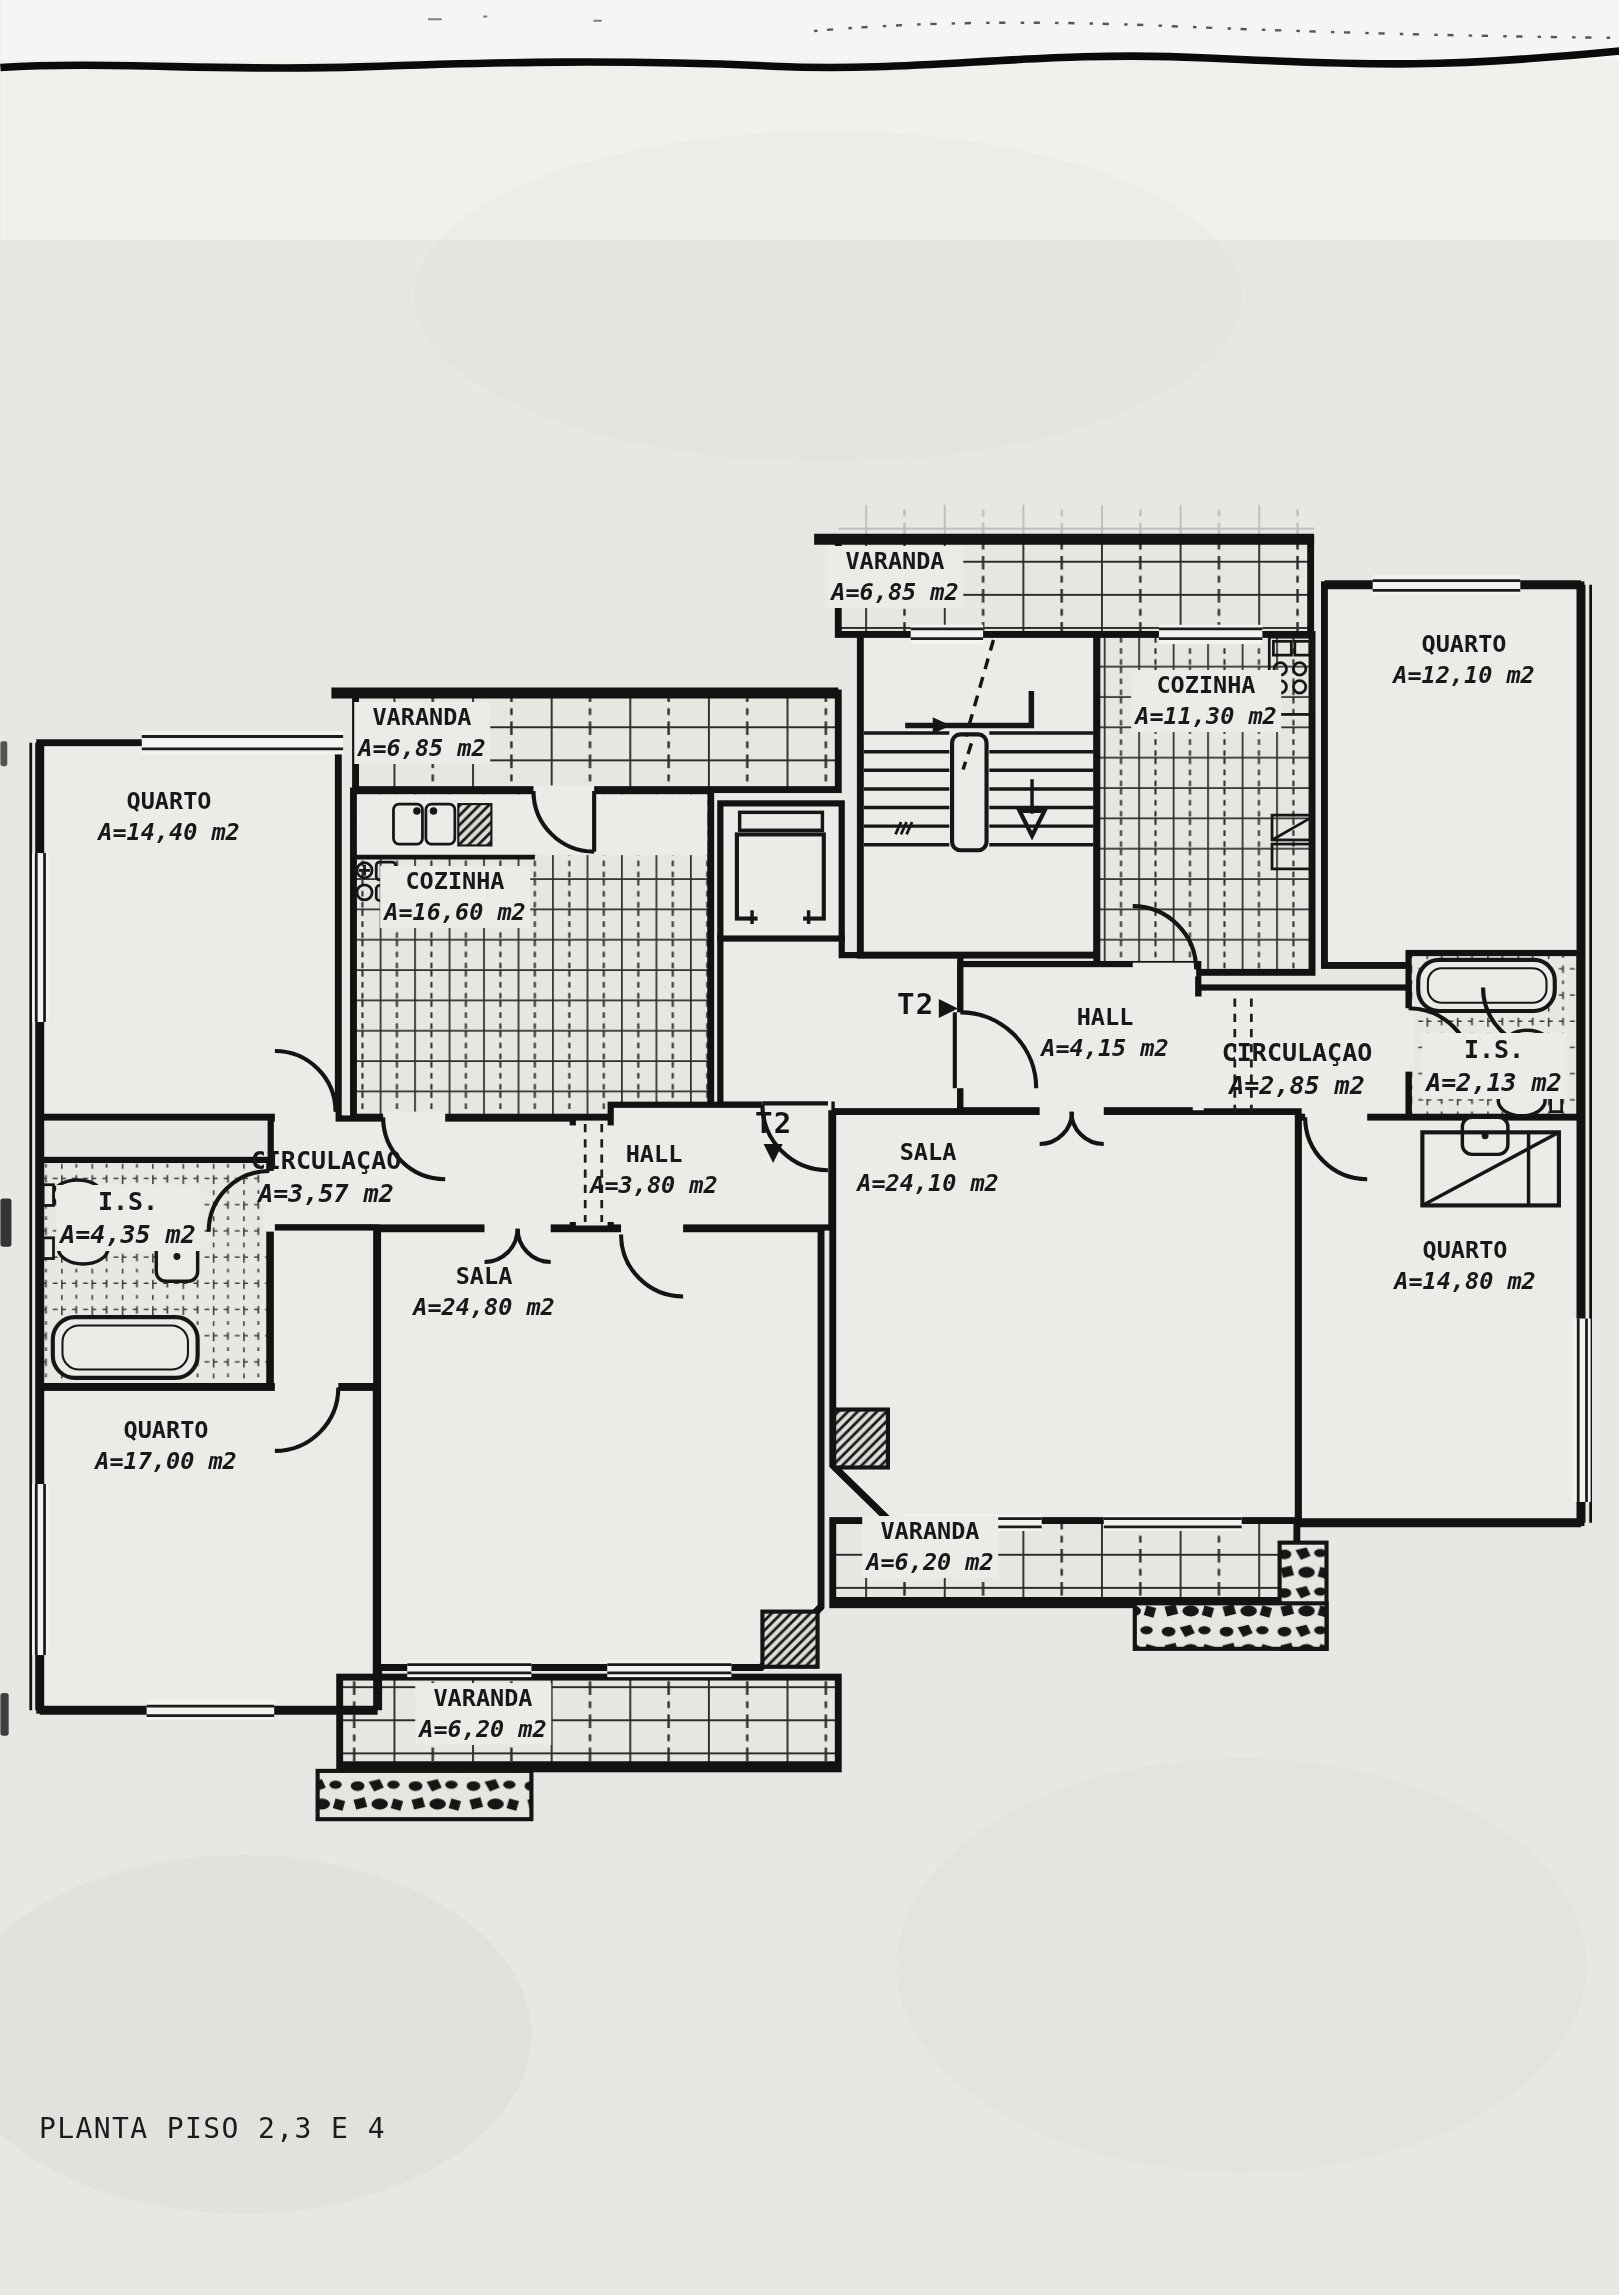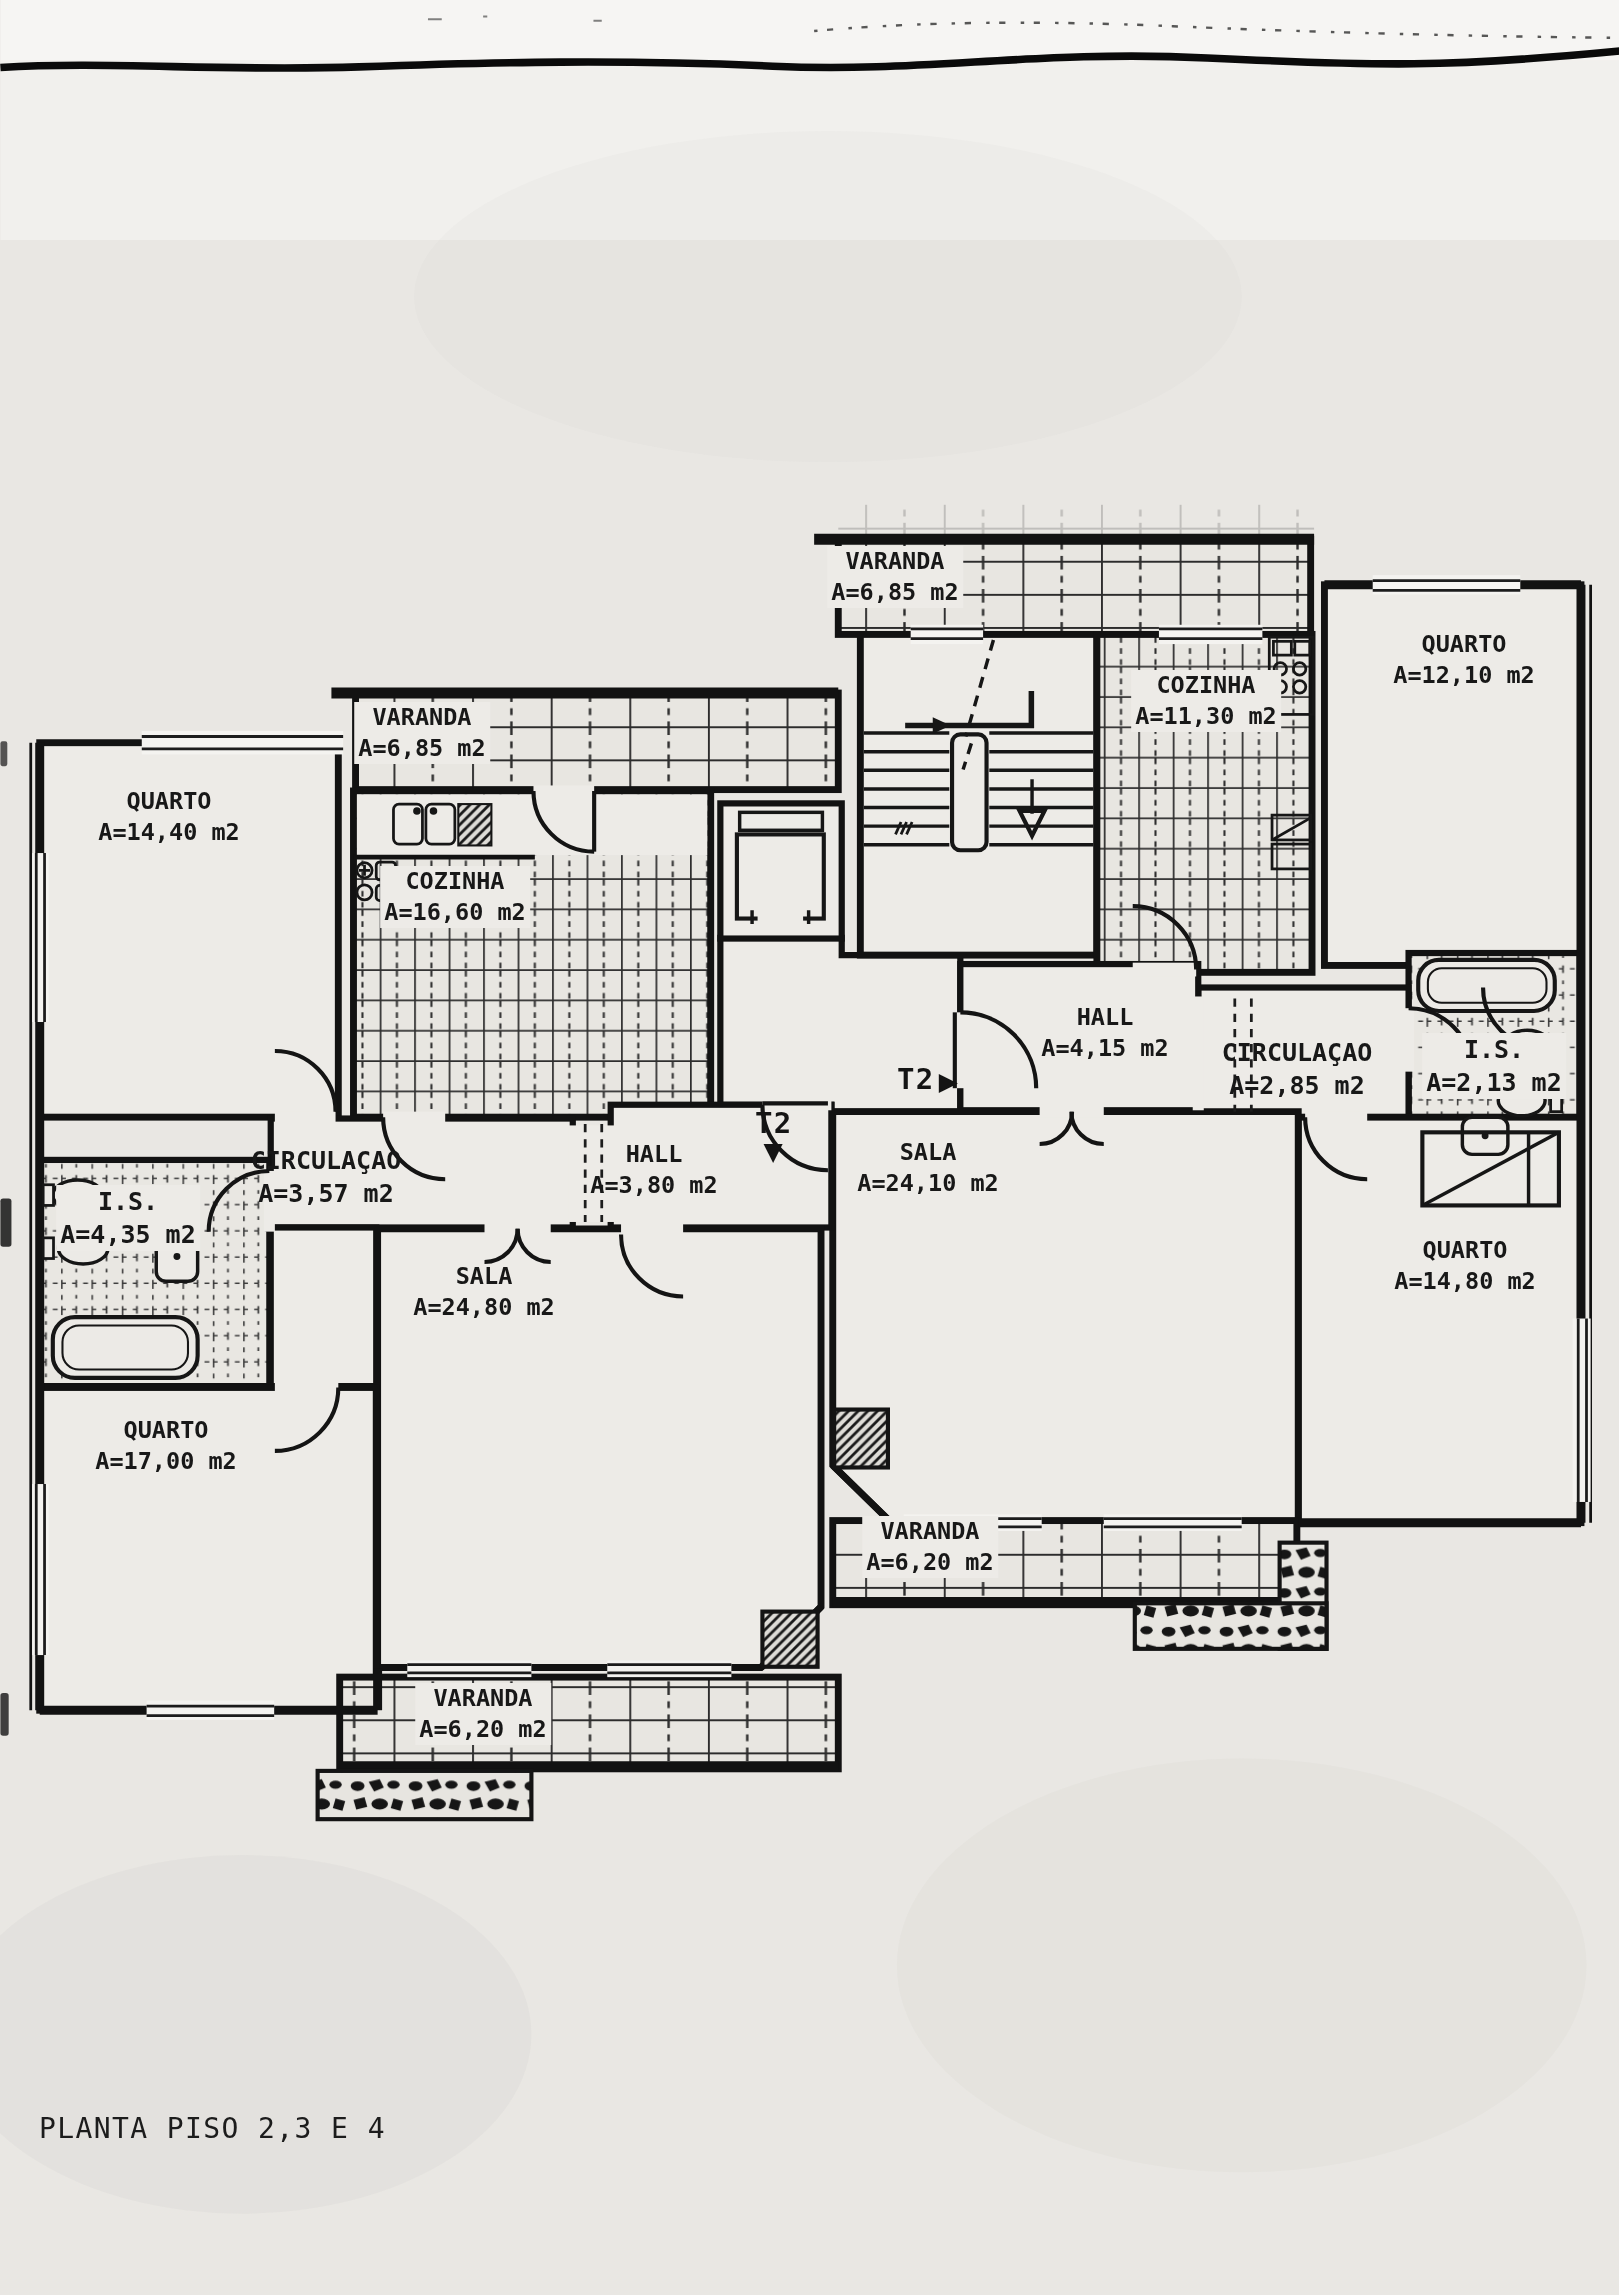--- a/index.html
+++ b/index.html
@@ -11,21 +11,21 @@
   .page{position:absolute;inset:0;}
   svg.plan{position:absolute;left:0;top:0;}
   .labels{position:absolute;inset:0;}
   .lbl{
     position:absolute;transform:translateX(-50%);
     text-align:center;color:#181818;line-height:1.32;
     font-weight:600;letter-spacing:0px;white-space:nowrap;
   }
   .lbl .ln{display:block;font-size:23.5px;}
   .lbl .ln1{padding:0 4.1px;}
-  .lbl .ln2{padding:0 4.1px;}
+  .lbl .ln2{padding:0 4.1px;font-style:italic;}
   .lbl.onTile .ln{background:#edebe7;}
   .lbl.sm .ln{font-size:25px;}
   .t2{
     position:absolute;color:#141414;font-weight:700;
     font-size:29px;letter-spacing:1.4px;line-height:1.0;text-align:center;
   }
   .t2 .arrow{font-size:25px;font-family:"DejaVu Sans",sans-serif;}
   .t2.inline .arrow{margin-left:4.1px;vertical-align:-1.4px;}
   .t2.stack span{display:block;}
   .t2.stack .arrow{margin-top:1.4px;}
@@ -361,21 +361,21 @@
   </div>
   <div class="lbl onTile" style="left:930px;top:1516px;">
     <span class="ln ln1">VARANDA</span>
     <span class="ln ln2">A=6,20 m2</span>
   </div>
   <div class="lbl onTile" style="left:483px;top:1683px;">
     <span class="ln ln1">VARANDA</span>
     <span class="ln ln2">A=6,20 m2</span>
   </div>
 
-  <div class="t2 inline" style="left:897px;top:1065px;">
+  <div class="t2 inline" style="left:897px;top:990px;">
     <span>T2</span><span class="arrow">▶</span>
   </div>
   <div class="t2 stack" style="left:755px;top:1109px;">
     <span>T2</span>
         <span class="arrow">▼</span>
   </div>
 
   <div class="title">PLANTA PISO 2,3 E 4</div>
 </div>
 

